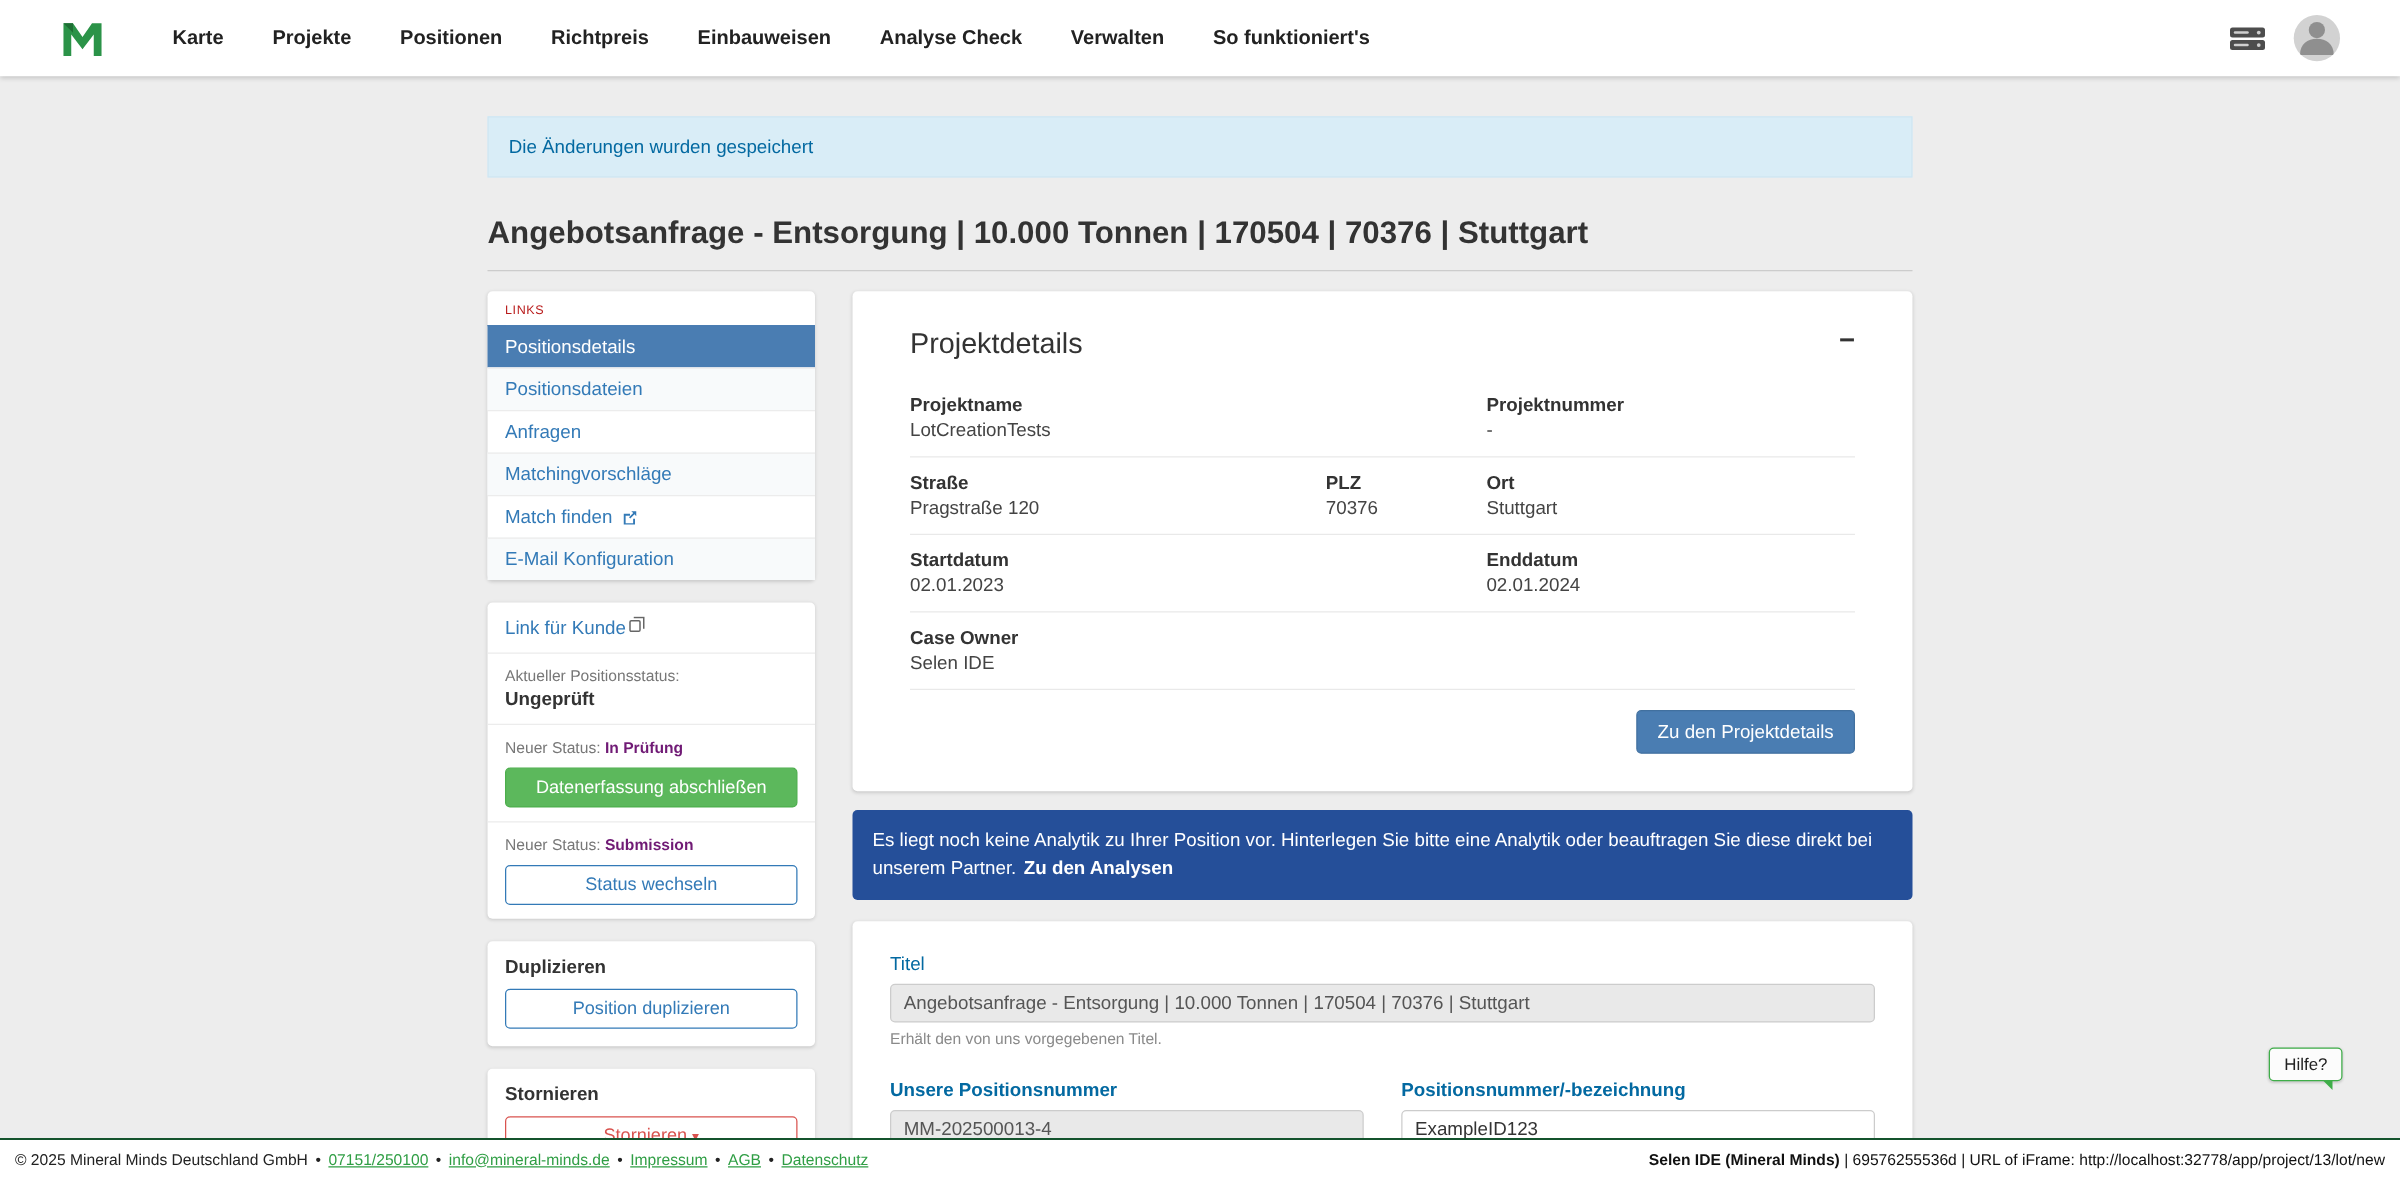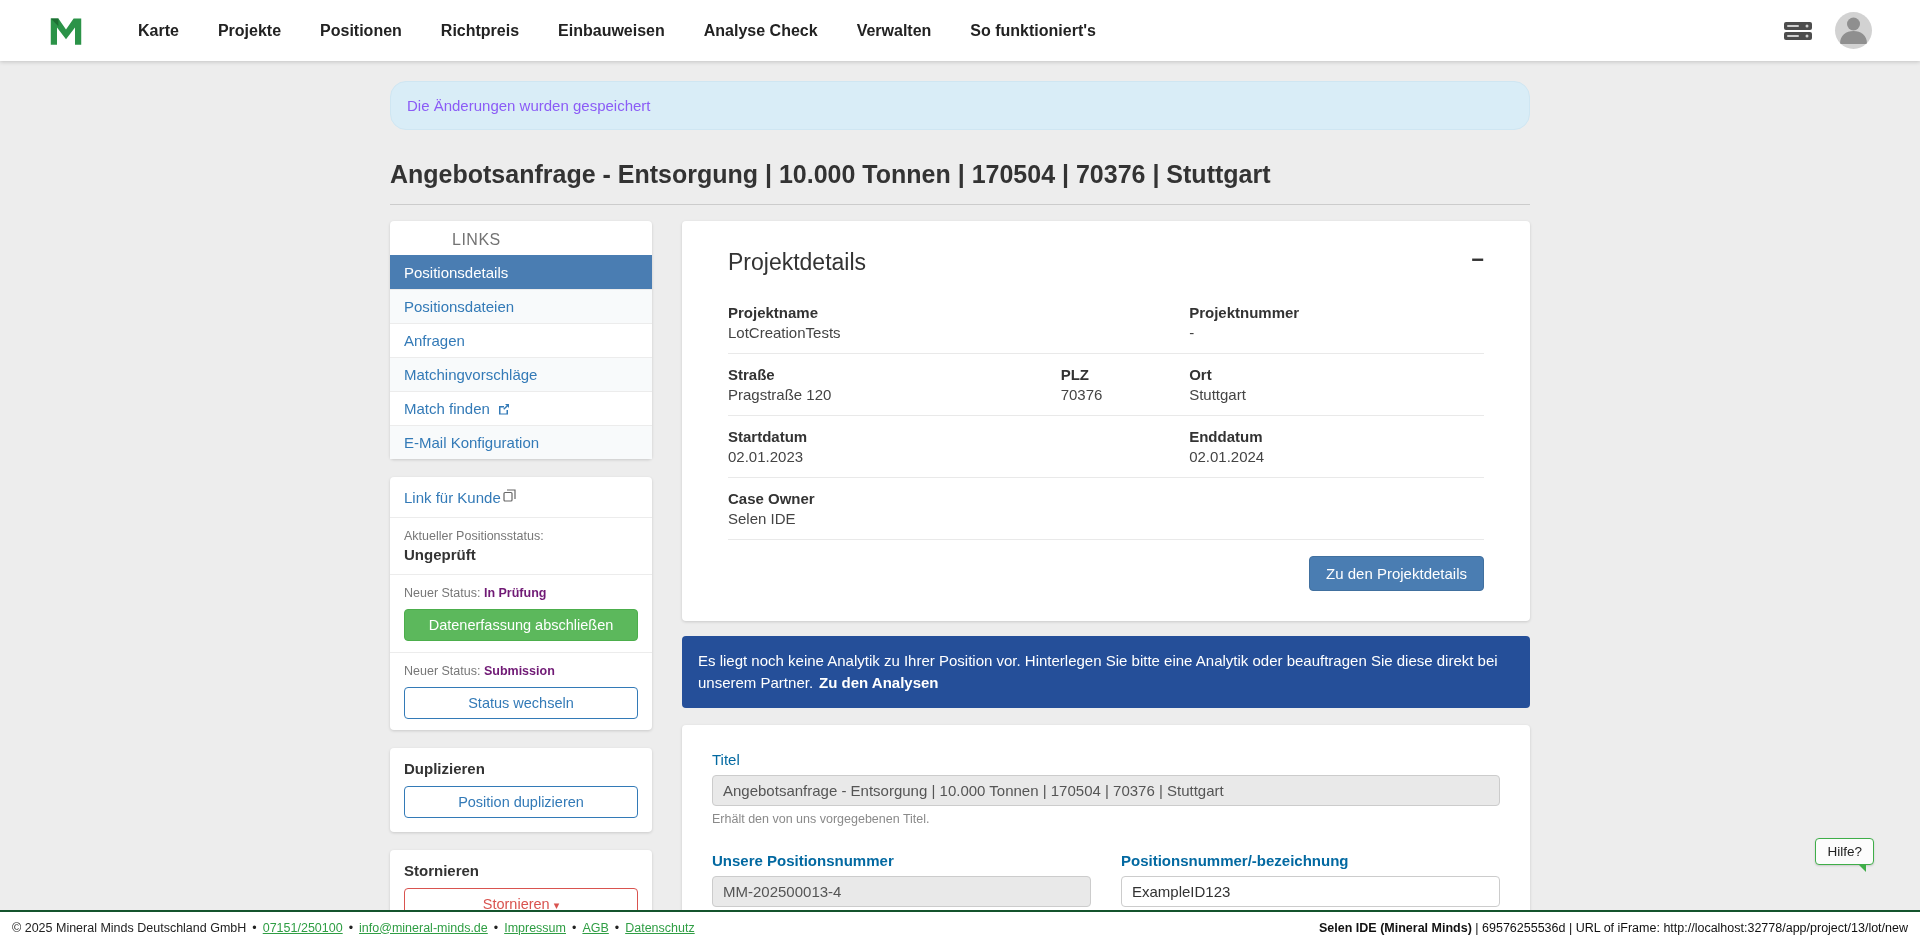--- a/index.html
+++ b/index.html
@@ -35,25 +35,25 @@
   .avatar {
     width: 37px; height: 37px; border-radius: 50%;
     background: #d2d2d2; display: flex; align-items: center; justify-content: center;
     overflow: hidden; cursor: pointer;
   }
   .hw-icon { cursor: pointer; display: flex; align-items: center; }
 
   
   .container { width: 1140px; margin: 0 auto; }
   .alert-info {
-    margin-top: 20px;
+    margin-top: 32px;
     background: #d9edf7;
-    color: #8b5cf6;
+    color: #0369a1;
     border: 1px solid #cfe6f2;
-    border-radius: 16px;
+    border-radius: 0;
     padding: 15px 16px;
     font-size: 15px;
   }
   h1.page-title {
     margin: 30px 0 0 0;
     font-size: 25px;
     font-weight: bold;
     color: #333;
     padding-bottom: 15px;
     border-bottom: 1px solid #ccc;
@@ -63,23 +63,22 @@
   .main { flex: 1; display: flex; flex-direction: column; }
 
   .card {
     background: #fff;
     border-radius: 4px;
     box-shadow: 0 1px 3px rgba(0,0,0,.15);
   }
 
   
   .links-header {
-    font-size: 16px; color: #737373; letter-spacing: .5px;
+    font-size: 10px; color: #b91c1c; letter-spacing: .5px;
     padding: 10px 14px 6px 14px;
-    margin-left: 48px;
   }
   .side-item {
     display: flex; align-items: center; gap: 6px;
     padding: 8px 14px;
     font-size: 15px;
     color: #337ab7;
     border-top: 1px solid #ececec;
   }
   .side-item:nth-child(odd) { background: #f8fafb; }
   .side-item.active { background: #4a7db2; color: #fff; border-top-color: #4a7db2; }

